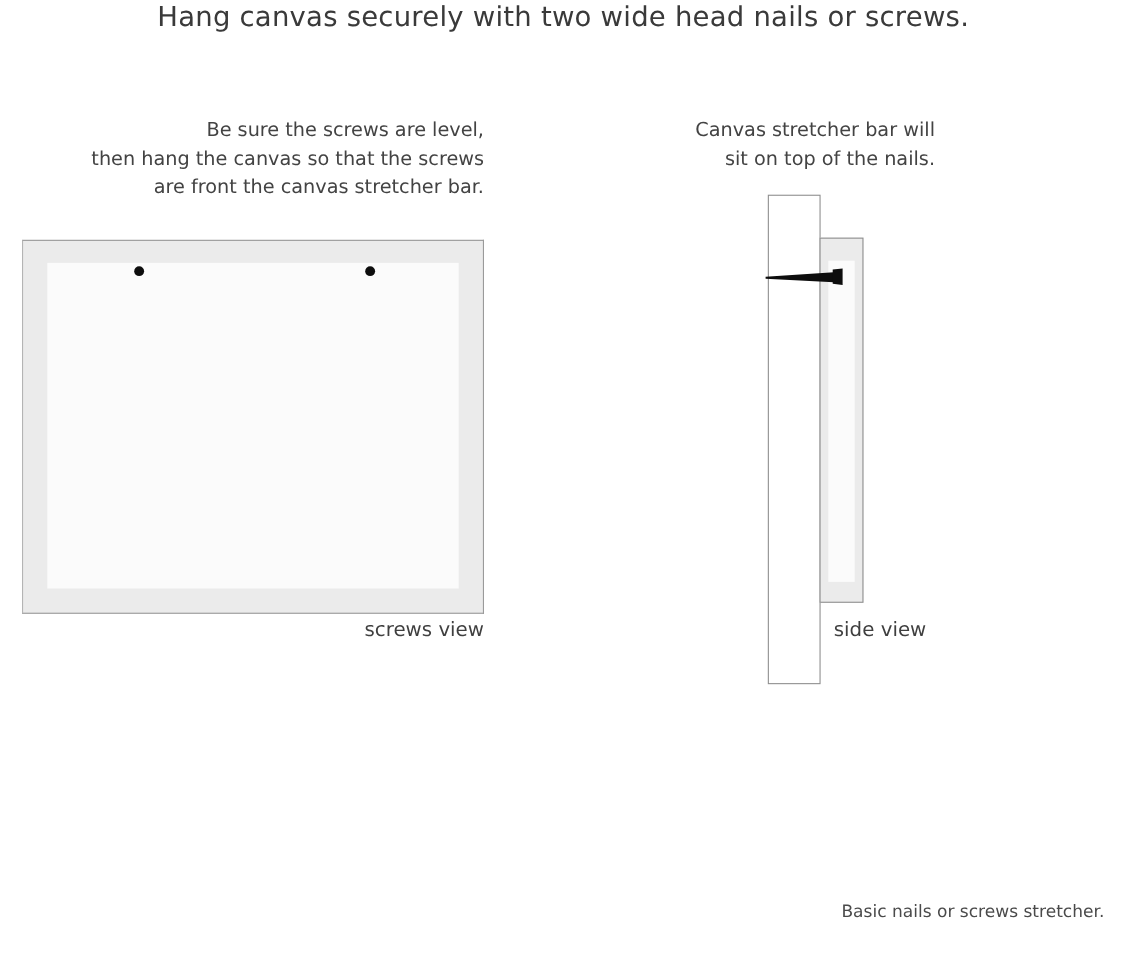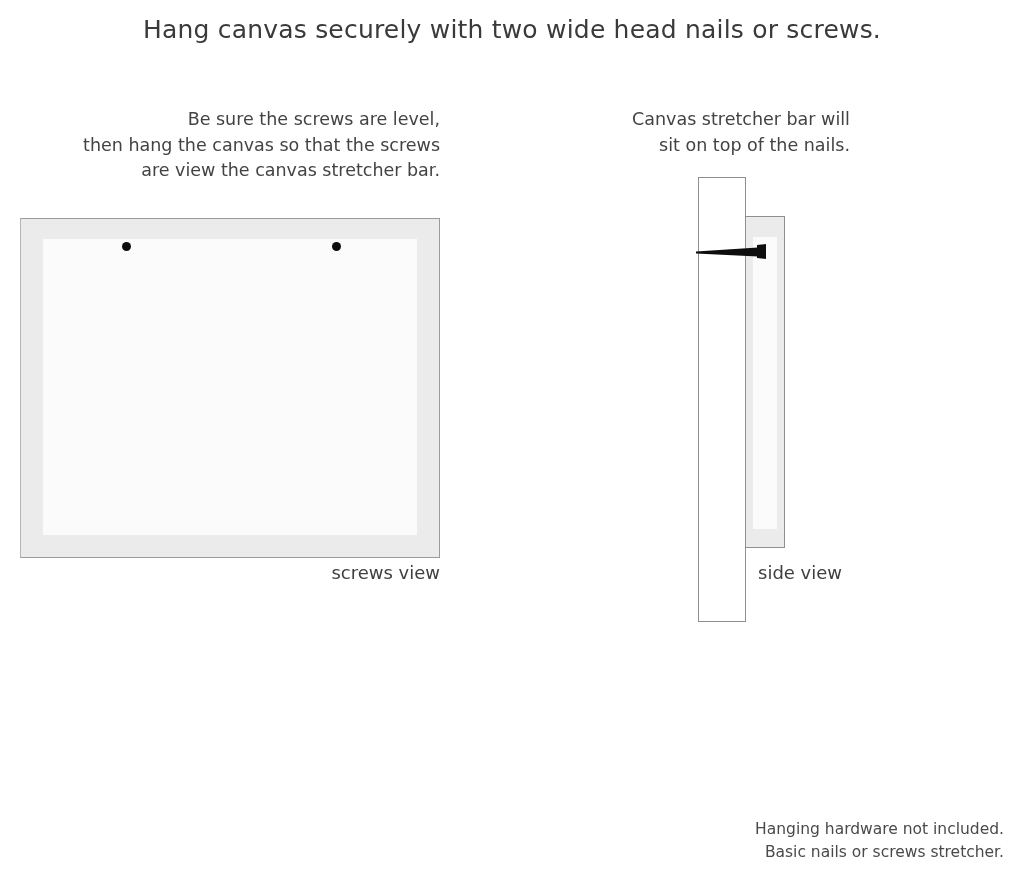--- a/index.html
+++ b/index.html
@@ -13,21 +13,21 @@
     position: relative;
     overflow: hidden;
     font-family: "DejaVu Sans", "Liberation Sans", sans-serif;
     color: #3b3b3b;
     -webkit-font-smoothing: antialiased;
   }
 
   
   .title {
     position: absolute;
-    top: 15px;
+    top: 1px;
     left: 0;
     width: 1024px;
     text-align: center;
     font-size: 25px;
     font-weight: 400;
     letter-spacing: 0.2px;
     color: #3a3a3a;
     white-space: nowrap;
   }
 
@@ -135,21 +135,21 @@
   }
 </style>
 </head>
 <body>
 
 <div class="title">Hang canvas securely with two wide head nails or screws.</div>
 
 <div class="caption caption-left">
   <span>Be sure the screws are level,</span>
   <span>then hang the canvas so that the screws</span>
-  <span>are view the canvas stretcher bar.</span>
+  <span>are front the canvas stretcher bar.</span>
 </div>
 
 <div class="caption caption-right">
   <span>Canvas stretcher bar will</span>
   <span>sit on top of the nails.</span>
 </div>
 
 <div class="front-view">
   <div class="front-frame">
     <div class="front-inner"></div>
@@ -165,15 +165,14 @@
     <div class="side-canvas-inner"></div>
   </div>
   <svg class="side-screw" viewBox="0 0 74 16">
     <polygon points="0,7.5 62,3.5 62,12.5 0,9.5" fill="#0d0d0d"></polygon>
     <polygon points="61,1 70,0 70,15 61,14" fill="#0d0d0d"></polygon>
   </svg>
 </div>
 <div class="view-label label-side">side view</div>
 
 <div class="caption" style="top:818px; left:624px; width:380px; text-align:right; font-size:15.5px; line-height:23px; color:#4a4a4a;">
-  <span>Hanging hardware not included.</span>
   <span>Basic nails or screws stretcher.</span>
 </div>
 
 </body></html>

